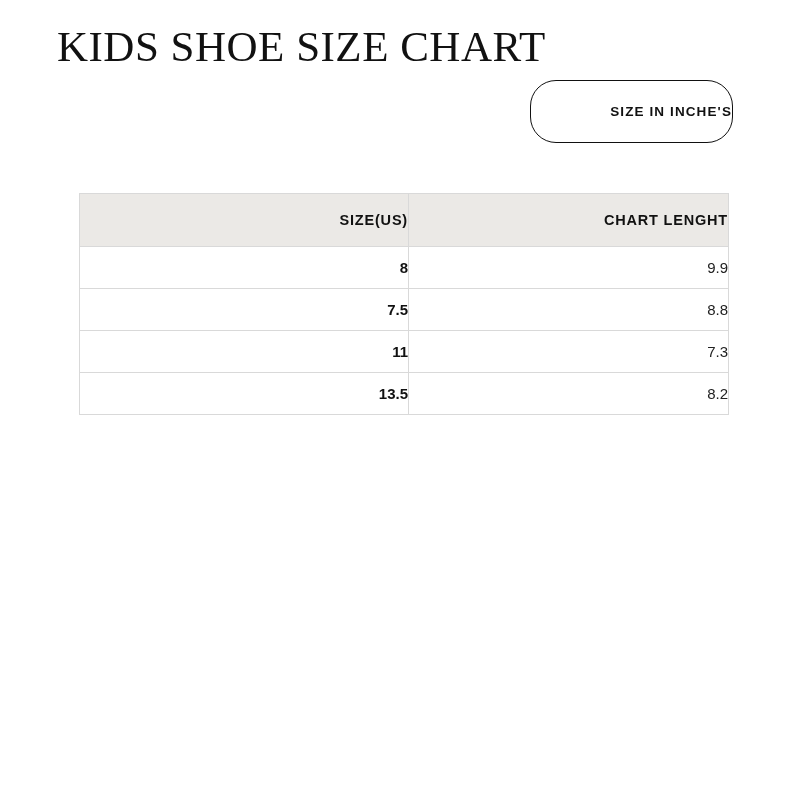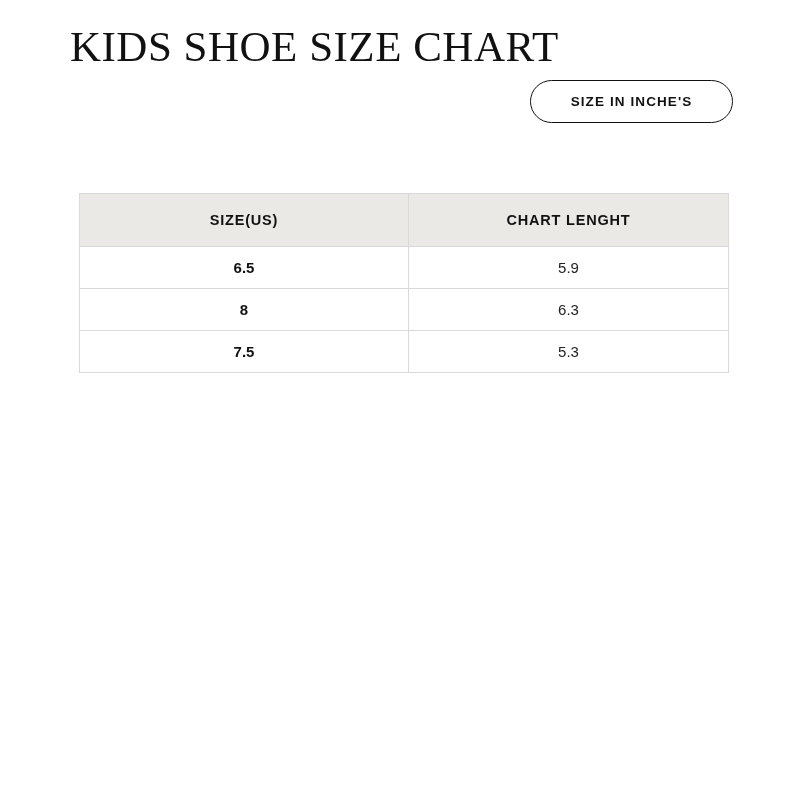--- a/index.html
+++ b/index.html
@@ -27,35 +27,34 @@
     position: absolute;
     left: 57px;
     top: 23px;
     font-family: "Liberation Serif", serif;
     font-size: 43px;
     line-height: 48px;
     letter-spacing: 0.5px;
     font-weight: 400;
     color: #111111;
     white-space: nowrap;
-    margin-left: 13px;
   }
 
   .unit-pill {
     position: absolute;
     left: 530px;
     top: 80px;
     width: 203px;
-    height: 43px;
+    height: 63px;
     border: 1.5px solid #111111;
     border-radius: 26px;
     box-sizing: border-box;
     display: flex;
     align-items: center;
-    justify-content: center;
+    justify-content: flex-end;
     background: #ffffff;
   }
   .unit-pill-label {
     font-size: 13.5px;
     font-weight: 700;
     letter-spacing: 1.1px;
     color: #111111;
   }
 
   .size-table {
@@ -63,21 +62,21 @@
     left: 79px;
     top: 193px;
     width: 649px;
     border-collapse: collapse;
     table-layout: fixed;
   }
   .size-table th,
   .size-table td {
     border: 1px solid #d9d9d9;
     height: 41px;
-    text-align: center;
+    text-align: right;
     vertical-align: middle;
     padding: 0;
   }
   .size-table thead th {
     background: #ebe9e6;
     height: 52px;
     font-size: 14.5px;
     font-weight: 700;
     letter-spacing: 0.8px;
     color: #111111;
@@ -112,27 +111,31 @@
       <col class="col-w-value">
     </colgroup>
     <thead>
       <tr>
         <th>SIZE(US)</th>
         <th>CHART LENGHT</th>
       </tr>
     </thead>
     <tbody>
       <tr>
-        <td class="col-size">6.5</td>
-        <td class="col-value">5.9</td>
-      </tr>
-      <tr>
         <td class="col-size">8</td>
-        <td class="col-value">6.3</td>
+        <td class="col-value">9.9</td>
       </tr>
       <tr>
         <td class="col-size">7.5</td>
-        <td class="col-value">5.3</td>
+        <td class="col-value">8.8</td>
+      </tr>
+      <tr>
+        <td class="col-size">11</td>
+        <td class="col-value">7.3</td>
+      </tr>
+      <tr>
+        <td class="col-size">13.5</td>
+        <td class="col-value">8.2</td>
       </tr>
     </tbody>
   </table>
 
 </div>
 
 </body></html>

